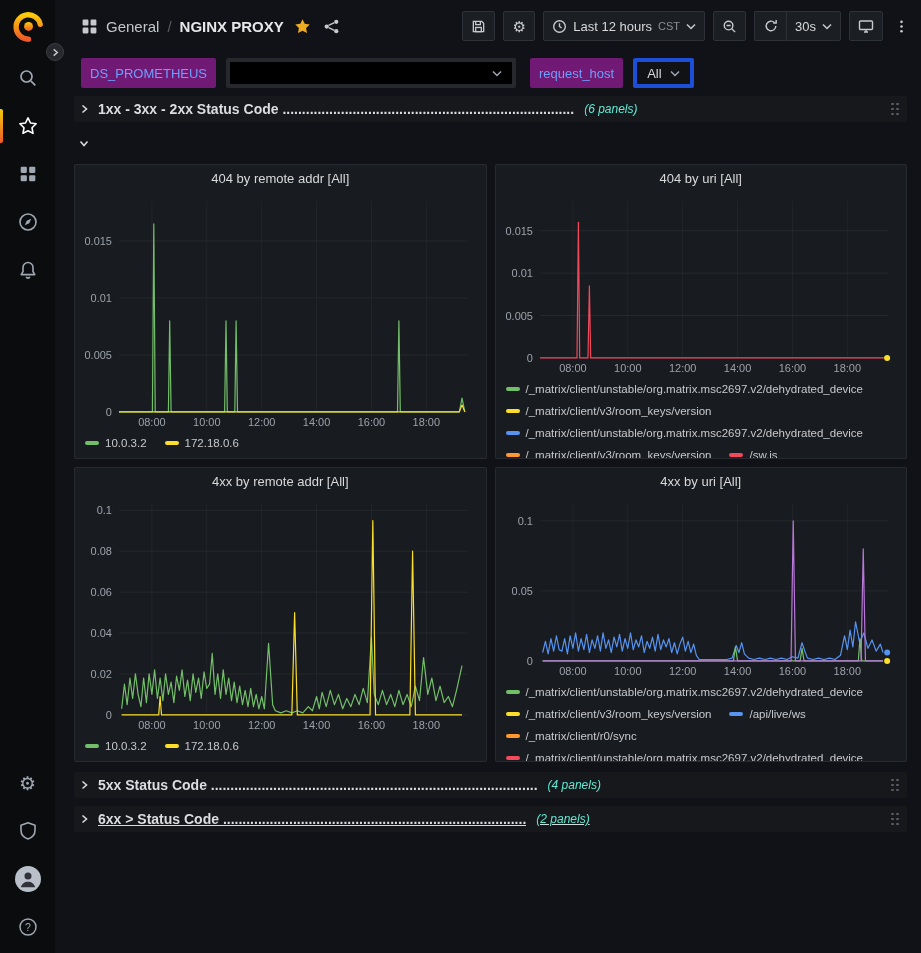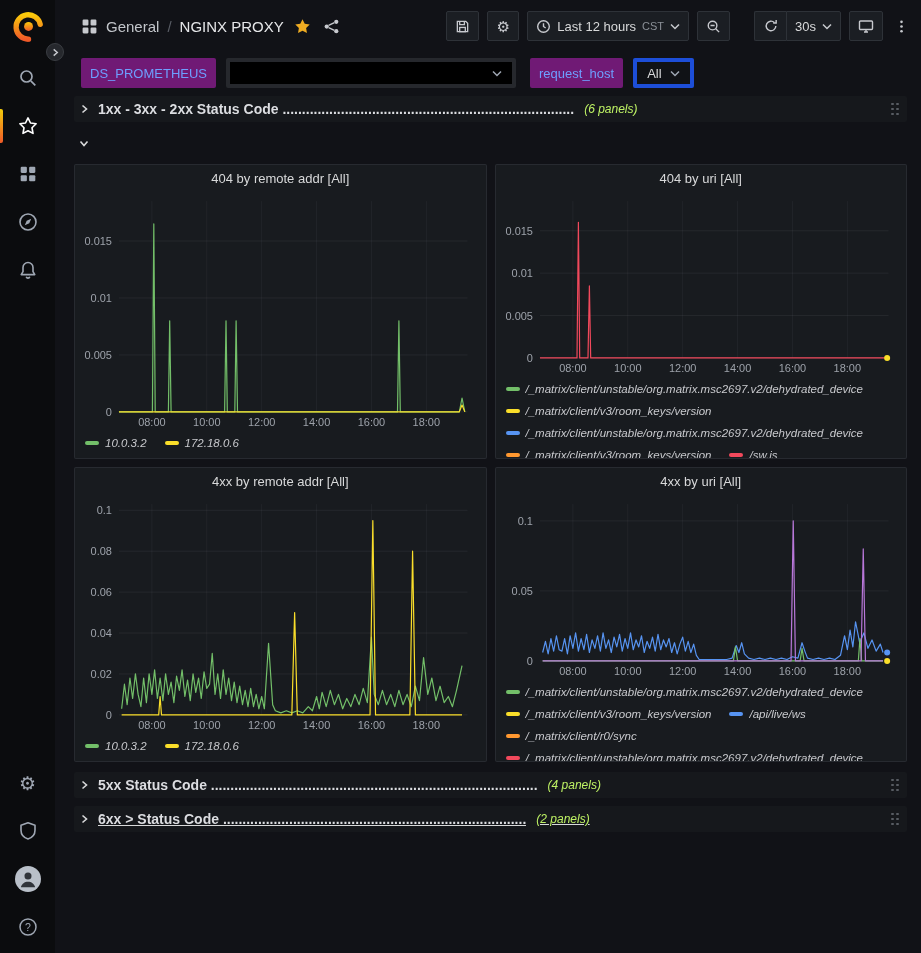--- a/index.html
+++ b/index.html
@@ -40,32 +40,32 @@
   }
 
   
   .topbar {
     margin-left: 55px; height: 52px; display: flex; align-items: center;
     padding: 0 10px 0 26px; gap: 8px;
   }
   .crumb-icon { color: #c7c9ce; display: flex; }
   .crumb-section { color: #c2c5ca; font-size: 15px; cursor: pointer; }
   .crumb-sep { color: #5a5e66; font-size: 15px; }
-  .crumb-title { color: #e6e7e9; font-size: 15px; font-weight: 400; cursor: pointer; }
+  .crumb-title { color: #e6e7e9; font-size: 15px; font-weight: 700; cursor: pointer; }
   .mini-btn { background: none; border: none; color: #c7c9ce; display: flex; align-items: center; cursor: pointer; padding: 2px; }
   .toolbar { margin-left: auto; display: flex; gap: 8px; align-items: center; }
   .tb-btn {
     height: 30px; min-width: 32px; padding: 0 8px;
     background: #1b1e23; border: 1px solid #2e3238; border-radius: 2px;
     display: flex; align-items: center; justify-content: center; gap: 6px;
     color: #c7c9ce; font-size: 13px; cursor: pointer; white-space: nowrap;
   }
   .tb-btn .lbl { color: #d8d9da; }
   .tz { font-size: 11px; color: #8b9097; }
-  .btn-group { display: flex; margin-left: 16px; }
+  .btn-group { display: flex; }
   .btn-group .tb-btn:first-child { border-radius: 2px 0 0 2px; border-right: none; }
   .btn-group .tb-btn:last-child { border-radius: 0 2px 2px 0; }
   .kebab-btn { border: none; background: transparent; min-width: 20px; padding: 0 2px; }
   .gear-glyph-sm { font-size: 15px; line-height: 1; }
 
   
   .submenu {
     margin-left: 55px; height: 42px; display: flex; align-items: center; gap: 14px;
     padding: 0 10px 0 26px;
   }
@@ -83,40 +83,40 @@
   .var-select.redacted { width: 290px; background: #000; border-color: #26282d; justify-content: flex-end; }
 
   
   .dashboard { margin-left: 55px; padding: 2px 14px 0 19px; }
   .row-header { display: flex; align-items: center; gap: 8px; height: 26px; padding: 0 8px 0 4px; cursor: pointer; }
   .row-header.collapsed { background: #16181c; border-radius: 2px; }
   .row-header.expanded { height: 30px; margin: 6px 0 2px; }
   .row-header.mt { margin-top: 10px; }
   .row-header.mt2 { margin-top: 8px; text-decoration: underline; }
   .row-title { font-size: 14px; font-weight: 700; color: #dcdde1; white-space: nowrap; overflow: hidden; }
-  .row-count { font-size: 12px; font-style: italic; color: #bef264; flex: none; margin-left: 2px; }
+  .row-count { font-size: 12px; font-style: italic; color: #5eead4; flex: none; margin-left: 2px; }
   .chev { flex: none; display: flex; color: #d8d9da; }
   .drag { margin-left: auto; flex: none; display: grid; grid-template-columns: repeat(2, 3px); grid-auto-rows: 3px; gap: 2px; cursor: grab; }
   .drag i { display: block; width: 2.5px; height: 2.5px; background: #585c63; border-radius: 50%; }
 
   .grid { display: grid; grid-template-columns: 1fr 1fr; gap: 8px; margin-top: 6px; margin-bottom: 4px; }
   .panel {
     height: 295px; background: #181b1f; border: 1px solid rgba(204,204,220,0.09);
     border-radius: 2px; display: flex; flex-direction: column; overflow: hidden;
   }
   .panel-title {
     height: 26px; flex: none; display: flex; align-items: center; justify-content: center;
     font-size: 13px; font-weight: 500; color: #d8d9da; cursor: pointer;
   }
   .chart-wrap { flex: 1; min-height: 0; padding: 0 4px; }
   svg.chart { width: 100%; height: 100%; display: block; }
   .legend { flex: none; padding: 2px 8px 4px 10px; }
   .legend.multi { height: 82px; overflow: hidden; }
   .legend-row { display: flex; gap: 18px; height: 22px; align-items: center; }
-  .legend-item { display: flex; align-items: center; gap: 6px; font-size: 11.5px; color: #c8c9cd; white-space: nowrap; overflow: hidden; cursor: pointer; font-style: italic; }
+  .legend-item { display: flex; align-items: center; gap: 6px; font-size: 11.5px; color: #c8c9cd; white-space: nowrap; overflow: hidden; cursor: pointer; }
   .swatch { width: 14px; height: 4px; border-radius: 2px; flex: none; }
 </style>
 </head>
 <body>
 
 <nav class="sidebar">
   <svg class="logo" viewBox="0 0 32 32">
     <defs>
       <linearGradient id="glg" x1="0" y1="1" x2="0" y2="0">
         <stop offset="0" stop-color="#f05a28"></stop>

